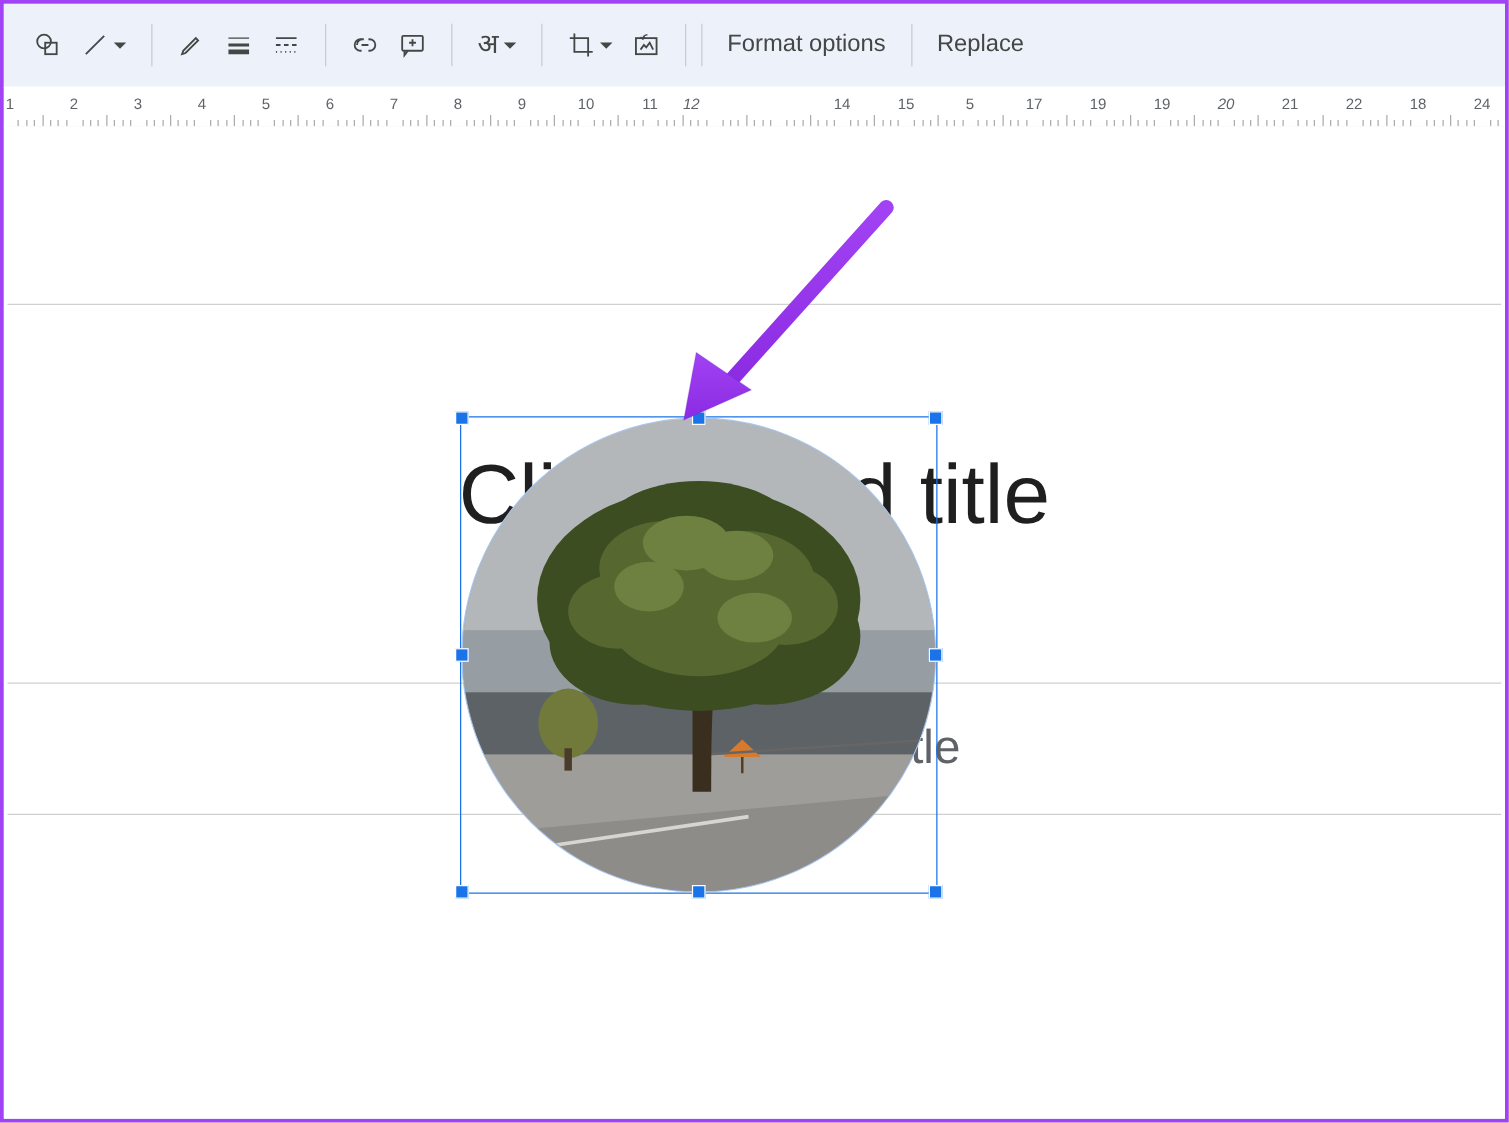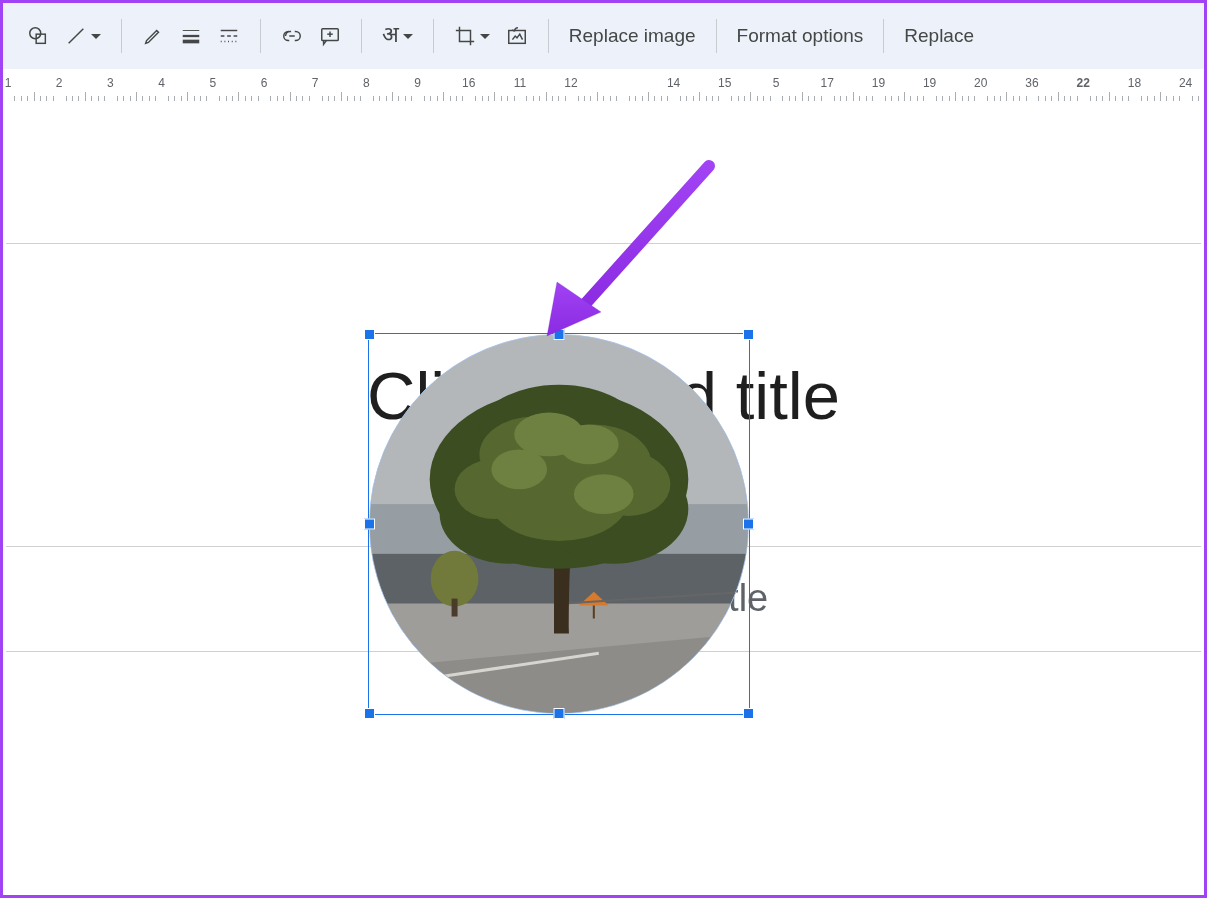--- a/index.html
+++ b/index.html
@@ -268,21 +268,20 @@
     <div class="tb-btn">
       <svg viewBox="0 0 24 24">
           <rect x="3" y="6" width="18" height="14"></rect>
           <path d="M7 16l3-4 2 2 3-4 3 6"></path>
           <path d="M13 3a4 4 0 00-4 4m0 0l-2-2m2 2l2-2" stroke-width="1.4"></path>
         </svg>
     </div>
   </div>
   <div class="tb-sep"></div>
 
-  <div class="tb-btn txt">Replace image</div>
   <div class="tb-sep"></div>
   <div class="tb-btn txt">Format options</div>
   <div class="tb-sep"></div>
   <div class="tb-btn txt">Replace</div>
 </div>
 
 <div class="ruler" id="ruler">
     <div class="tick-num" style="left: 5px;">1</div>
     <div class="tick" style="left: 5px; height: 0px;"></div>
     <div class="tick" style="left: 11.4px; height: 5px;"></div>
@@ -357,39 +356,39 @@
     <div class="tick" style="left: 408.2px; height: 5px;"></div>
     <div class="tick-num" style="left: 414.6px;">9</div>
     <div class="tick" style="left: 414.6px; height: 0px;"></div>
     <div class="tick" style="left: 421px; height: 5px;"></div>
     <div class="tick" style="left: 427.4px; height: 5px;"></div>
     <div class="tick" style="left: 433.8px; height: 5px;"></div>
     <div class="tick" style="left: 440.2px; height: 9px;"></div>
     <div class="tick" style="left: 446.6px; height: 5px;"></div>
     <div class="tick" style="left: 453px; height: 5px;"></div>
     <div class="tick" style="left: 459.4px; height: 5px;"></div>
-    <div class="tick-num" style="left: 465.8px;">16</div>
+    <div class="tick-num" style="left: 465.8px;">10</div>
     <div class="tick" style="left: 465.8px; height: 0px;"></div>
     <div class="tick" style="left: 472.2px; height: 5px;"></div>
     <div class="tick" style="left: 478.6px; height: 5px;"></div>
     <div class="tick" style="left: 485px; height: 5px;"></div>
     <div class="tick" style="left: 491.4px; height: 9px;"></div>
     <div class="tick" style="left: 497.8px; height: 5px;"></div>
     <div class="tick" style="left: 504.2px; height: 5px;"></div>
     <div class="tick" style="left: 510.6px; height: 5px;"></div>
     <div class="tick-num" style="left: 517px;">11</div>
     <div class="tick" style="left: 517px; height: 0px;"></div>
     <div class="tick" style="left: 523.4px; height: 5px;"></div>
     <div class="tick" style="left: 529.8px; height: 5px;"></div>
     <div class="tick" style="left: 536.2px; height: 5px;"></div>
     <div class="tick" style="left: 542.6px; height: 9px;"></div>
     <div class="tick" style="left: 549px; height: 5px;"></div>
     <div class="tick" style="left: 555.4px; height: 5px;"></div>
     <div class="tick" style="left: 561.8px; height: 5px;"></div>
-    <div class="tick-num" style="left: 568px;">12</div>
+    <div class="tick-num" style="left: 550px; font-style: italic;">12</div>
     <div class="tick" style="left: 568.2px; height: 0px;"></div>
     <div class="tick" style="left: 574.6px; height: 5px;"></div>
     <div class="tick" style="left: 581px; height: 5px;"></div>
     <div class="tick" style="left: 587.4px; height: 5px;"></div>
     <div class="tick" style="left: 593.8px; height: 9px;"></div>
     <div class="tick" style="left: 600.2px; height: 5px;"></div>
     <div class="tick" style="left: 606.6px; height: 5px;"></div>
     <div class="tick" style="left: 613px; height: 5px;"></div>
     <div class="tick-num" style="left: 619.4px; margin-top: 36px;">13</div>
     <div class="tick" style="left: 619.4px; height: 0px;"></div>
@@ -447,39 +446,39 @@
     <div class="tick" style="left: 920.2px; height: 5px;"></div>
     <div class="tick-num" style="left: 926.6px;">19</div>
     <div class="tick" style="left: 926.6px; height: 0px;"></div>
     <div class="tick" style="left: 933px; height: 5px;"></div>
     <div class="tick" style="left: 939.4px; height: 5px;"></div>
     <div class="tick" style="left: 945.8px; height: 5px;"></div>
     <div class="tick" style="left: 952.2px; height: 9px;"></div>
     <div class="tick" style="left: 958.6px; height: 5px;"></div>
     <div class="tick" style="left: 965px; height: 5px;"></div>
     <div class="tick" style="left: 971.4px; height: 5px;"></div>
-    <div class="tick-num" style="left: 977.8px;">20</div>
+    <div class="tick-num" style="left: 977.8px; font-style: italic;">20</div>
     <div class="tick" style="left: 977.8px; height: 0px;"></div>
     <div class="tick" style="left: 984.2px; height: 5px;"></div>
     <div class="tick" style="left: 990.6px; height: 5px;"></div>
     <div class="tick" style="left: 997px; height: 5px;"></div>
     <div class="tick" style="left: 1003.4px; height: 9px;"></div>
     <div class="tick" style="left: 1009.8px; height: 5px;"></div>
     <div class="tick" style="left: 1016.2px; height: 5px;"></div>
     <div class="tick" style="left: 1022.6px; height: 5px;"></div>
-    <div class="tick-num" style="left: 1029px;">36</div>
+    <div class="tick-num" style="left: 1029px;">21</div>
     <div class="tick" style="left: 1029px; height: 0px;"></div>
     <div class="tick" style="left: 1035.4px; height: 5px;"></div>
     <div class="tick" style="left: 1041.8px; height: 5px;"></div>
     <div class="tick" style="left: 1048.2px; height: 5px;"></div>
     <div class="tick" style="left: 1054.6px; height: 9px;"></div>
     <div class="tick" style="left: 1061px; height: 5px;"></div>
     <div class="tick" style="left: 1067.4px; height: 5px;"></div>
     <div class="tick" style="left: 1073.8px; height: 5px;"></div>
-    <div class="tick-num" style="left: 1080.2px; font-weight: bold;">22</div>
+    <div class="tick-num" style="left: 1080.2px;">22</div>
     <div class="tick" style="left: 1080.2px; height: 0px;"></div>
     <div class="tick" style="left: 1086.6px; height: 5px;"></div>
     <div class="tick" style="left: 1093px; height: 5px;"></div>
     <div class="tick" style="left: 1099.4px; height: 5px;"></div>
     <div class="tick" style="left: 1105.8px; height: 9px;"></div>
     <div class="tick" style="left: 1112.2px; height: 5px;"></div>
     <div class="tick" style="left: 1118.6px; height: 5px;"></div>
     <div class="tick" style="left: 1125px; height: 5px;"></div>
     <div class="tick-num" style="left: 1131.4px;">18</div>
     <div class="tick" style="left: 1131.4px; height: 0px;"></div>

